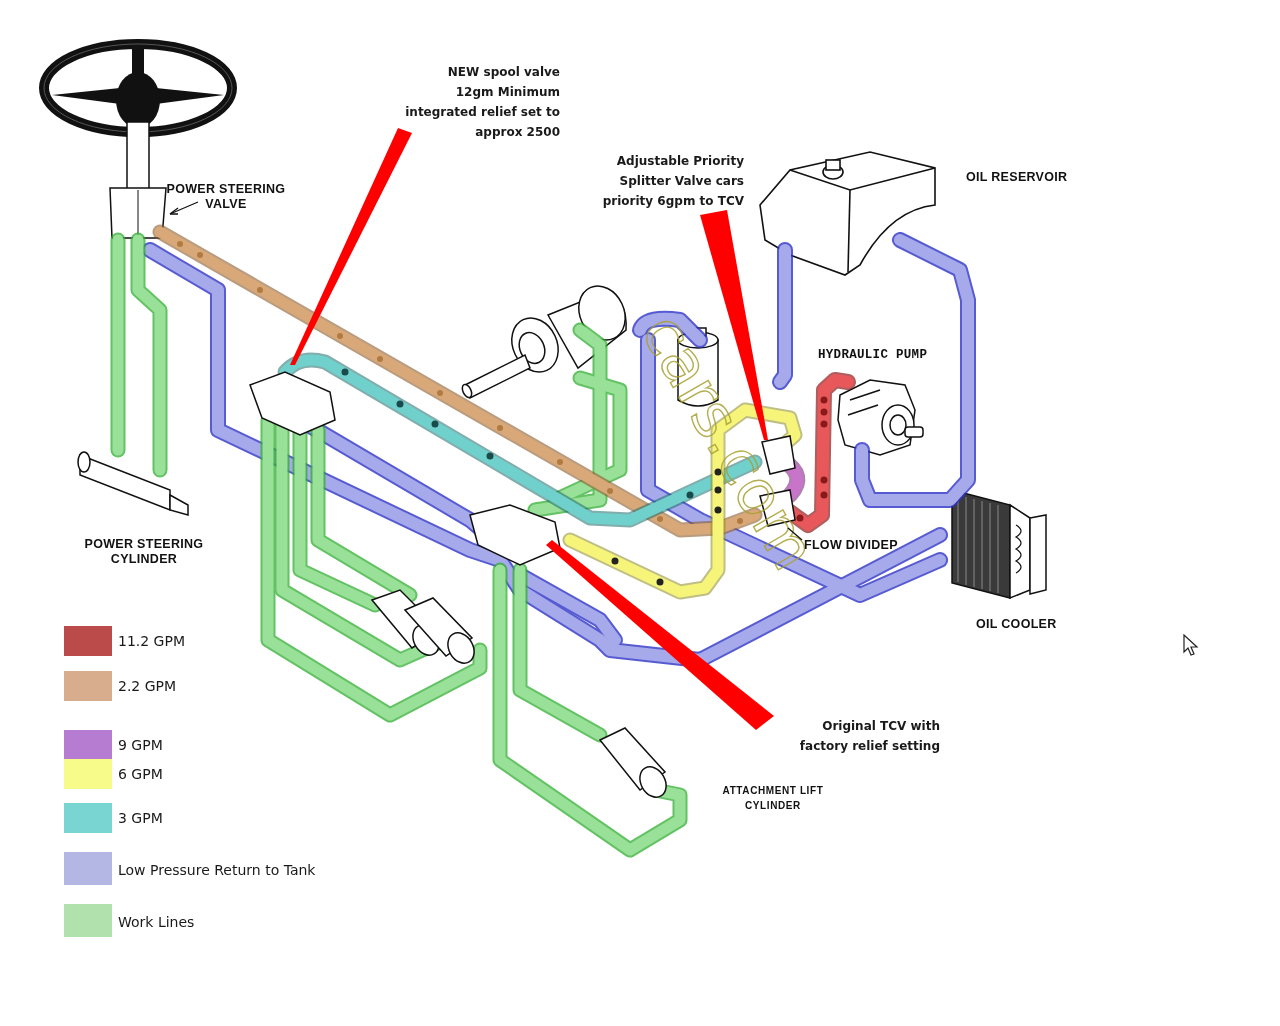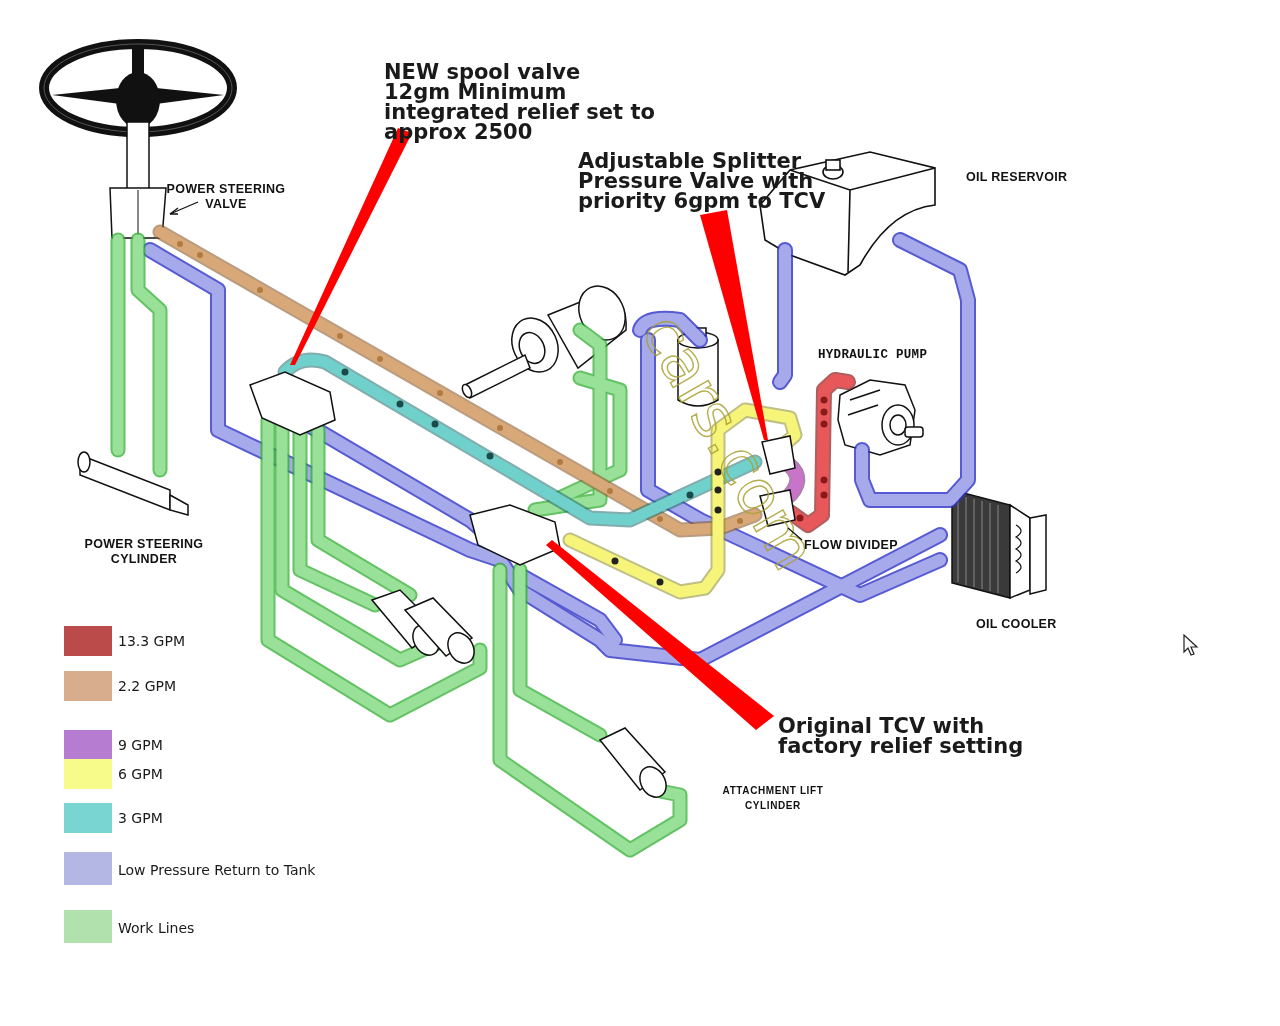--- a/index.html
+++ b/index.html
@@ -1,18 +1,18 @@
 <!DOCTYPE html>
 <html><head>
 <meta charset="utf-8">
 <style>
   html, body { margin: 0; padding: 0; background: #ffffff; }
   body { width: 1280px; height: 1026px; position: relative; overflow: hidden; font-family: "Liberation Sans", sans-serif; }
   #diagram { position: absolute; left: 0; top: 0; width: 1280px; height: 1026px; }
-  .callout { position: absolute; text-align: left; font-family: "DejaVu Sans", sans-serif; font-size: 21px; font-weight: bold; color: #1a1a1a; line-height: 20px; white-space: nowrap; }
+  .callout { position: absolute; text-align: right; font-family: "DejaVu Sans", sans-serif; font-size: 12px; font-weight: bold; color: #1a1a1a; line-height: 20px; white-space: nowrap; }
   .label { position: absolute; text-align: center; font-family: "Liberation Sans", sans-serif; font-size: 12.5px; font-weight: bold; color: #111; line-height: 15px; letter-spacing: 0.3px; white-space: nowrap; }
   .label.big { font-size: 10px; letter-spacing: 0.6px; }
   .legend { position: absolute; left: 62px; top: 624px; }
   .legend-item { position: absolute; left: 0; height: 34px; width: 300px; }
   .swatch { position: absolute; left: 2px; width: 48px; height: 30px; }
   .legend-text { position: absolute; left: 56px; top: 7px; font-family: "DejaVu Sans", sans-serif; font-size: 14px; color: #1a1a1a; white-space: nowrap; }
   .cursor { position: absolute; left: 1183px; top: 634px; }
 </style>
 </head>
 <body>
@@ -231,22 +231,22 @@
   </g>
 </svg>
 
 <div class="callout" style="left:384px; top:62px; width:176px;">
   <div>NEW spool valve</div>
   <div>12gm Minimum</div>
   <div>integrated relief set to</div>
   <div>approx 2500</div>
 </div>
 <div class="callout" style="left:578px; top:151px; width:166px;">
-  <div>Adjustable Splitter</div>
-  <div>Pressure Valve with</div>
+  <div>Adjustable Priority</div>
+  <div>Splitter Valve cars</div>
   <div>priority 6gpm to TCV</div>
 </div>
 <div class="callout" style="left:778px; top:716px; width:162px;">
   <div>Original TCV with</div>
   <div>factory relief setting</div>
 </div>
 
 <div class="label" style="left:164px; top:182px; width:124px;">
   <div>POWER STEERING</div>
   <div>VALVE</div>
@@ -260,21 +260,21 @@
 <div class="label" style="left:804px; top:538px;">FLOW DIVIDEP</div>
 <div class="label" style="left:976px; top:617px;">OIL COOLER</div>
 <div class="label big" style="left:698px; top:783px; width:150px;">
   <div>ATTACHMENT LIFT</div>
   <div>CYLINDER</div>
 </div>
 
 <div class="legend">
   <div class="legend-item" style="top:2px;">
     <div class="swatch" style="background:#bb4b4b;"></div>
-    <div class="legend-text">13.3 GPM</div>
+    <div class="legend-text">11.2 GPM</div>
   </div>
   <div class="legend-item" style="top:47px;">
     <div class="swatch" style="background:#d8ad8e;"></div>
     <div class="legend-text">2.2 GPM</div>
   </div>
   <div class="legend-item" style="top:106px;">
     <div class="swatch" style="background:#b57cd2;"></div>
     <div class="legend-text">9 GPM</div>
   </div>
   <div class="legend-item" style="top:135px;">
@@ -282,21 +282,21 @@
     <div class="legend-text">6 GPM</div>
   </div>
   <div class="legend-item" style="top:179px;">
     <div class="swatch" style="background:#79d5d2;"></div>
     <div class="legend-text">3 GPM</div>
   </div>
   <div class="legend-item" style="top:228px;">
     <div class="swatch" style="background:#b4b6e4; height:33px;"></div>
     <div class="legend-text" style="top:10px;">Low Pressure Return to Tank</div>
   </div>
-  <div class="legend-item" style="top:286px;">
+  <div class="legend-item" style="top:280px;">
     <div class="swatch" style="background:#b1e2ae; height:33px;"></div>
     <div class="legend-text" style="top:10px;">Work Lines</div>
   </div>
 </div>
 
 <svg class="cursor" width="16" height="24" viewBox="0 0 16 24">
   <path d="M1 1 L1 18 L5 14 L8 21 L11 20 L8 13 L14 13 Z" fill="#fff" stroke="#222" stroke-width="1.2"></path>
 </svg>
 
 </body></html>

